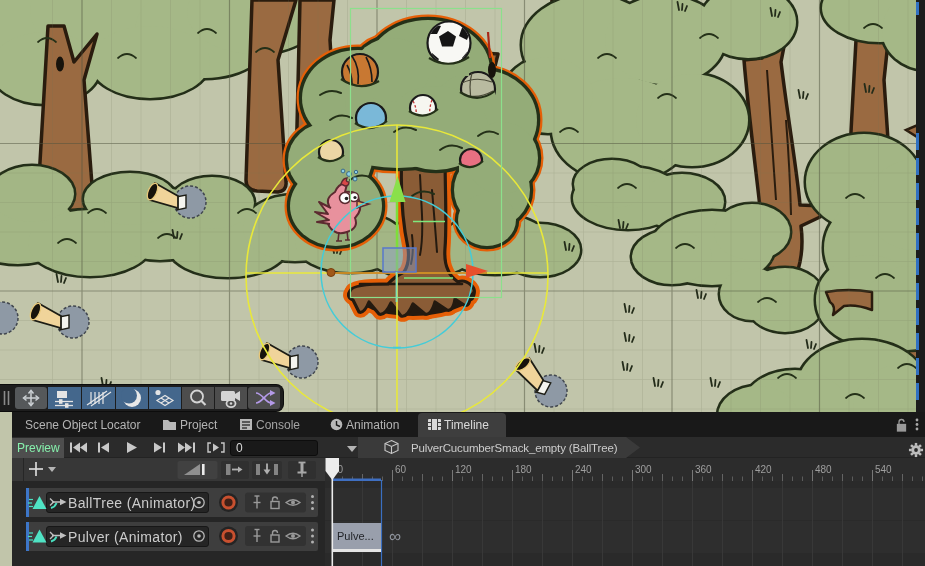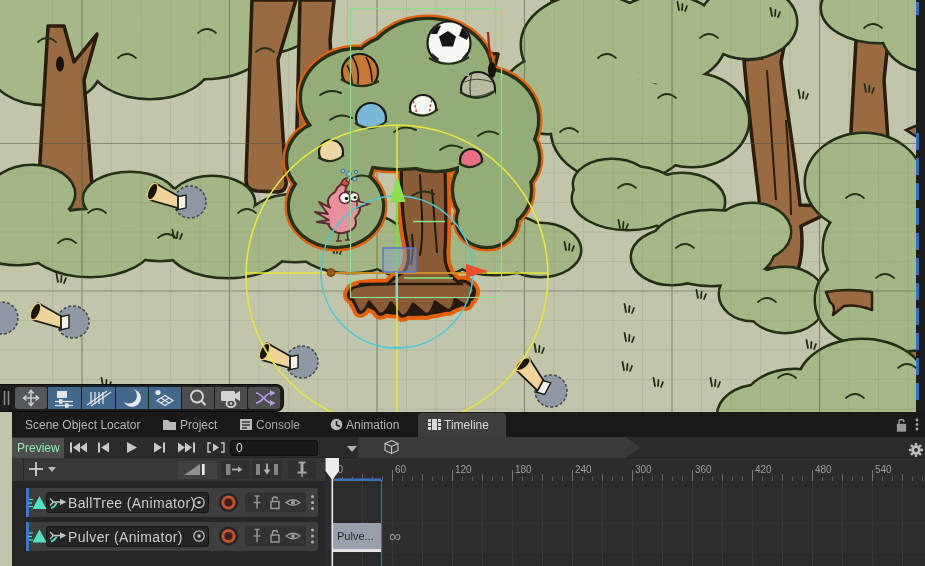--- a/index.html
+++ b/index.html
@@ -558,20 +558,21 @@
  <svg class="abs" style="left:330px;top:25px;" width="20" height="21">
       <path d="M5,9 L15,9 L10,15 Z" fill="#b4b4b4"></path>
     </svg>
  <div class="abs" style="left:346px;top:25px;width:282px;height:21px;background:#3a3a3a;clip-path:polygon(0 0,268px 0,282px 10.5px,268px 21px,0 21px);"></div>
  <svg class="abs" style="left:370px;top:27px;" width="20" height="18" viewBox="0 0 20 18">
   <g fill="none" stroke="#c8c8c8" stroke-width="1.1">
    <path d="M9.5,1.5 L16,4.5 L16,11.5 L9.5,14.5 L3,11.5 L3,4.5 Z"></path>
    <path d="M3,4.5 L9.5,7.5 L16,4.5 M9.5,7.5 L9.5,14.5"></path>
   </g>
  </svg>
+ <div class="abs" style="left:399px;top:29.5px;color:#cccccc;font-size:11.5px;letter-spacing:-0.15px;">PulverCucumberSmack_empty (BallTree)</div>
  <svg class="abs" style="left:896px;top:30px;" width="16" height="16" viewBox="0 0 17 17">
   <g fill="#bdbdbd">
         <circle cx="8.5" cy="8.5" r="5"></circle>
   <g stroke="#bdbdbd" stroke-width="2.6">
    <line x1="8.5" y1="1" x2="8.5" y2="4"></line>
           <line x1="8.5" y1="13" x2="8.5" y2="16"></line>
    <line x1="1" y1="8.5" x2="4" y2="8.5"></line>
           <line x1="13" y1="8.5" x2="16" y2="8.5"></line>
    <line x1="3.2" y1="3.2" x2="5.3" y2="5.3"></line>
           <line x1="11.7" y1="11.7" x2="13.8" y2="13.8"></line>

